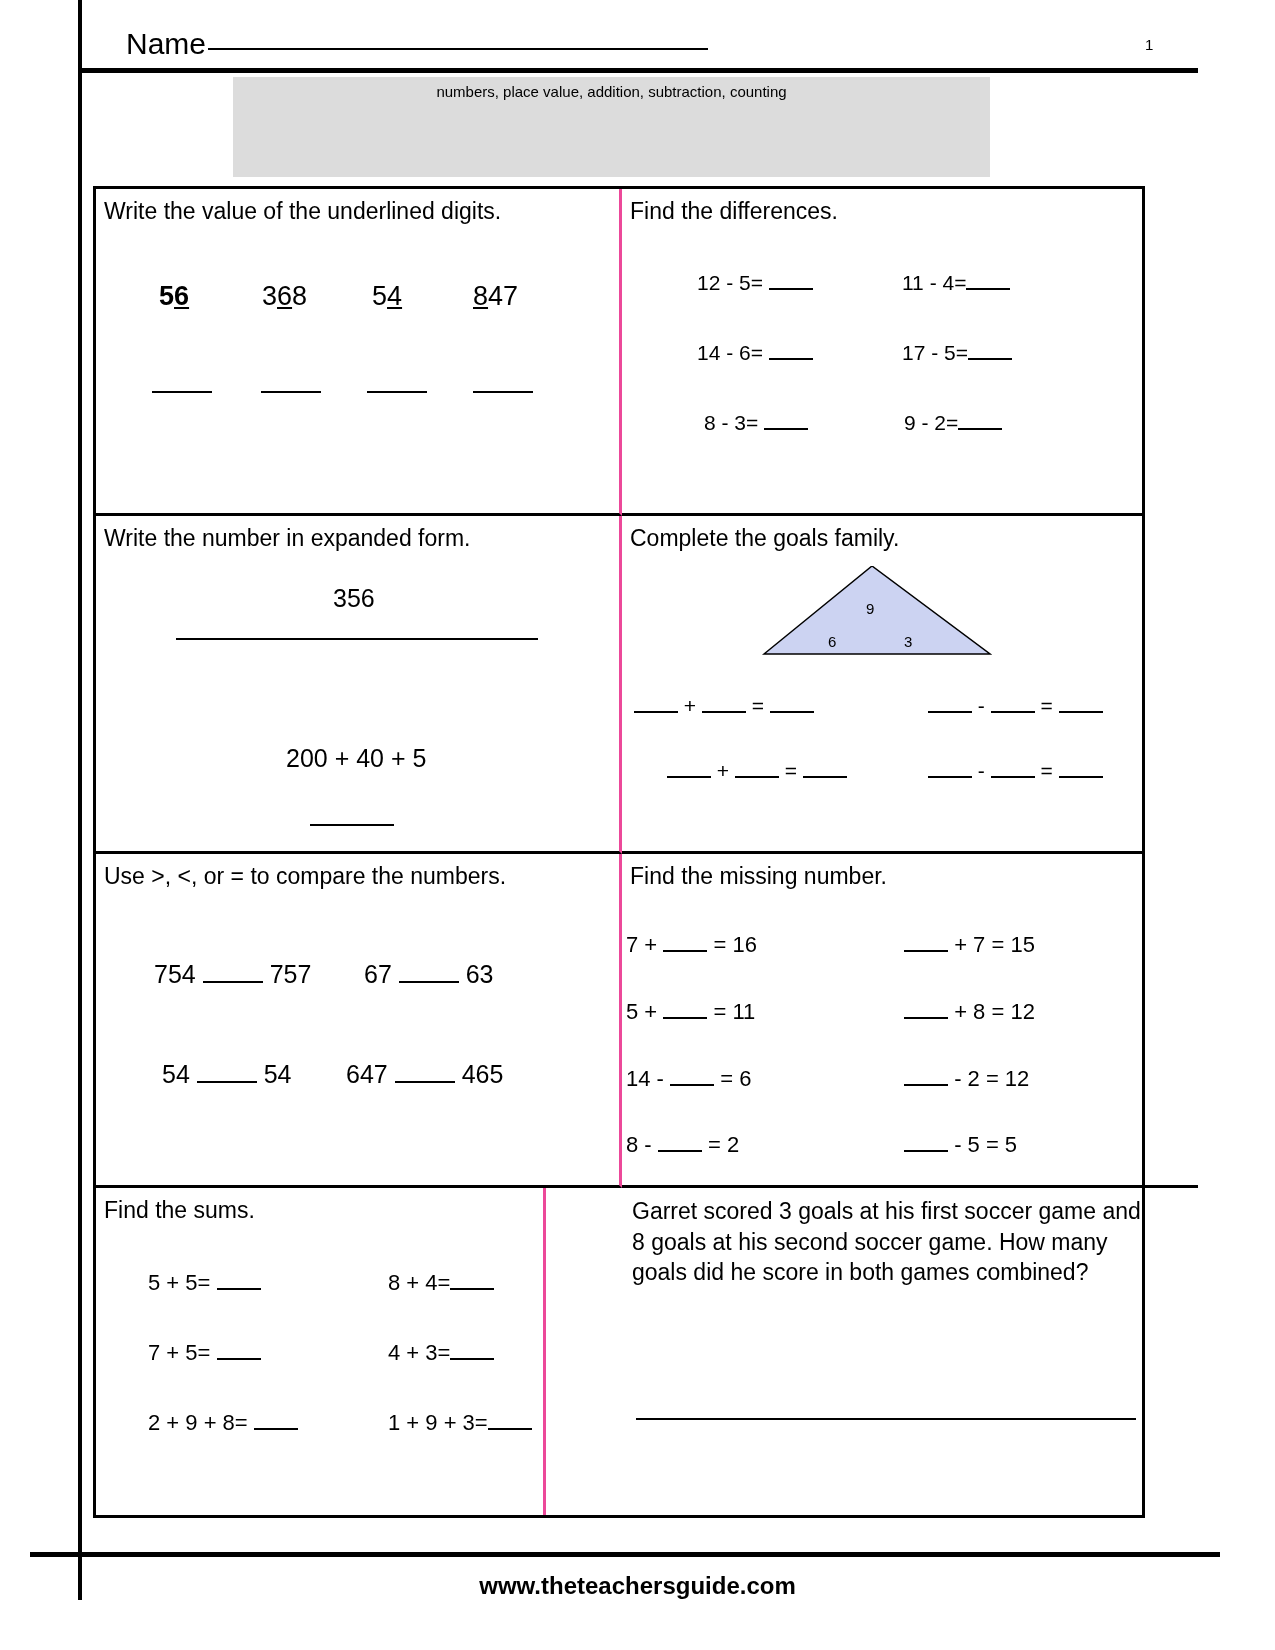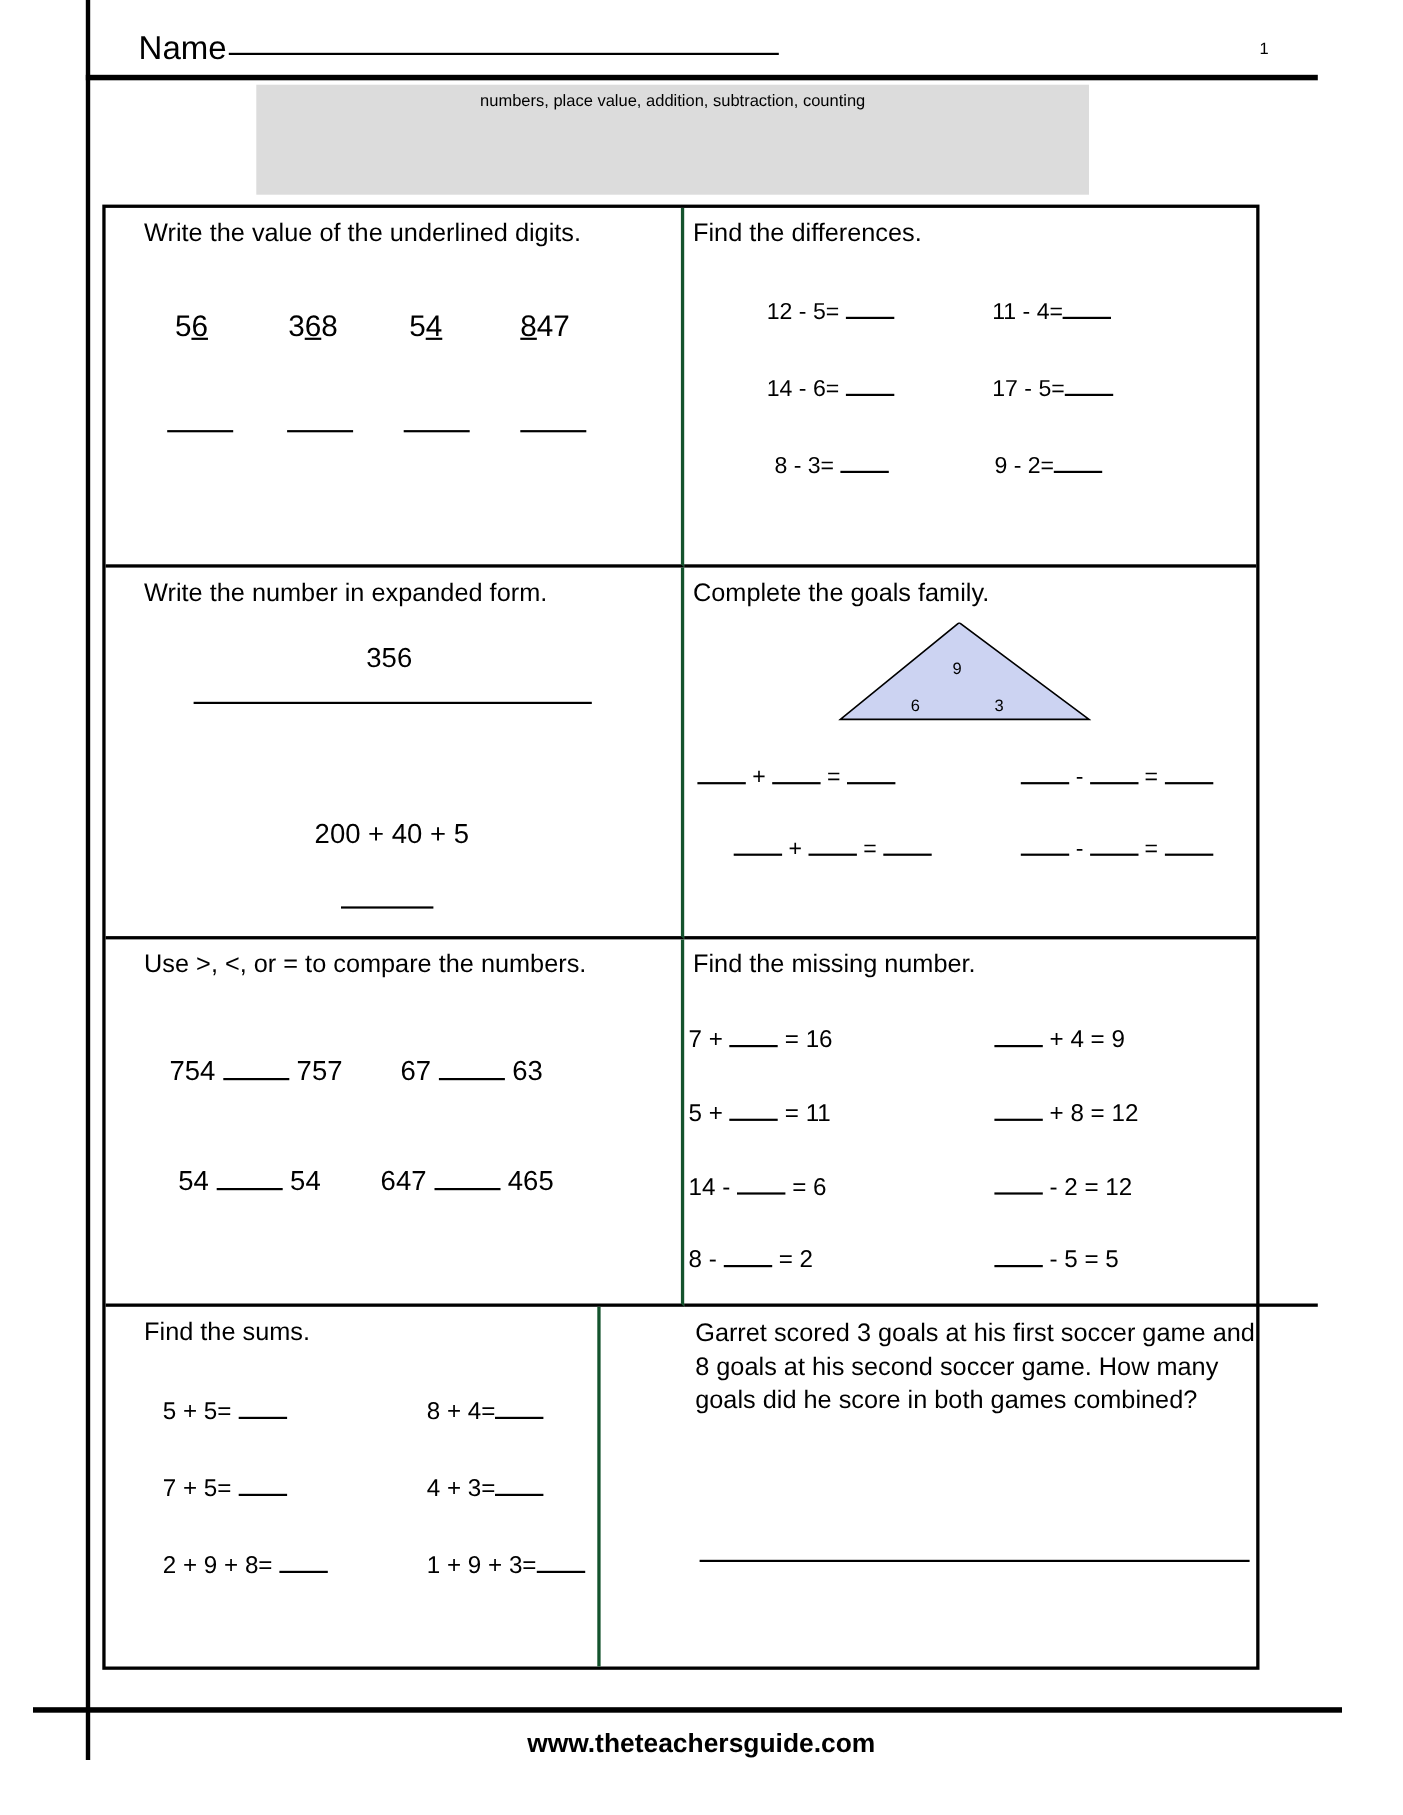--- a/index.html
+++ b/index.html
@@ -89,21 +89,21 @@
     width: 1052px;
     height: 1332px;
     border: 3px solid #000;
     box-sizing: border-box;
   }
   .cell {
     position: absolute;
     box-sizing: border-box;
     overflow: hidden;
   }
-  .cell-border-right { border-right: 3px solid #14532d; padding-left: 27px; }
+  .cell-border-right { border-right: 3px solid #ec4899; }
   .cell-border-bottom { border-bottom: 3px solid #000; }
 
   .prompt {
     font-size: 23px;
     margin: 8px 0 0 8px;
     line-height: 1.25;
   }
 
   
   .blank {
@@ -224,21 +224,21 @@
   <div class="title-banner">
     <div class="subtitle">numbers, place value, addition, subtraction, counting</div>
   </div>
 
   <div class="grid">
 
     <div class="cell cell-border-right cell-border-bottom" style="left:0; top:0; width:526px; height:327px;">
       <div class="prompt">Write the value of the underlined digits.</div>
 
       <div class="digits-row">
-        <span class="item" style="left:63px;"><span>5</span><span class="u">6</span><span></span></span>
+        <span class="item" style="left:63px;font-weight:bold;"><span>5</span><span class="u">6</span><span></span></span>
         <span class="item" style="left:166px;"><span>3</span><span class="u">6</span><span>8</span></span>
         <span class="item" style="left:276px;"><span>5</span><span class="u">4</span><span></span></span>
         <span class="item" style="left:377px;"><span class="u">8</span><span>47</span></span>
       </div>
 
       <div class="dash-row">
         <span class="blank b-md" style="left:56px;"></span>
         <span class="blank b-md" style="left:165px;"></span>
         <span class="blank b-md" style="left:271px;"></span>
         <span class="blank b-md" style="left:377px;"></span>
@@ -310,21 +310,21 @@
       </div>
     </div>
 
     <div class="cell cell-border-bottom" style="left:526px; top:665px; width:576px; height:334px;">
       <div class="prompt">Find the missing number.</div>
 
       <div class="mn-item" style="left:4px; top:78px;">
         <span>7 +</span> <span class="blank b-sm"></span> <span>= 16</span>
       </div>
       <div class="mn-item" style="left:282px; top:78px;">
-        <span class="blank b-sm"></span> <span>+ 4 = 9</span>
+        <span class="blank b-sm"></span> <span>+ 7 = 15</span>
       </div>
       <div class="mn-item" style="left:4px; top:145px;">
         <span>5 +</span> <span class="blank b-sm"></span> <span>= 11</span>
       </div>
       <div class="mn-item" style="left:282px; top:145px;">
         <span class="blank b-sm"></span> <span>+ 8 = 12</span>
       </div>
       <div class="mn-item" style="left:4px; top:212px;">
         <span>14 -</span> <span class="blank b-sm"></span> <span>= 6</span>
       </div>

